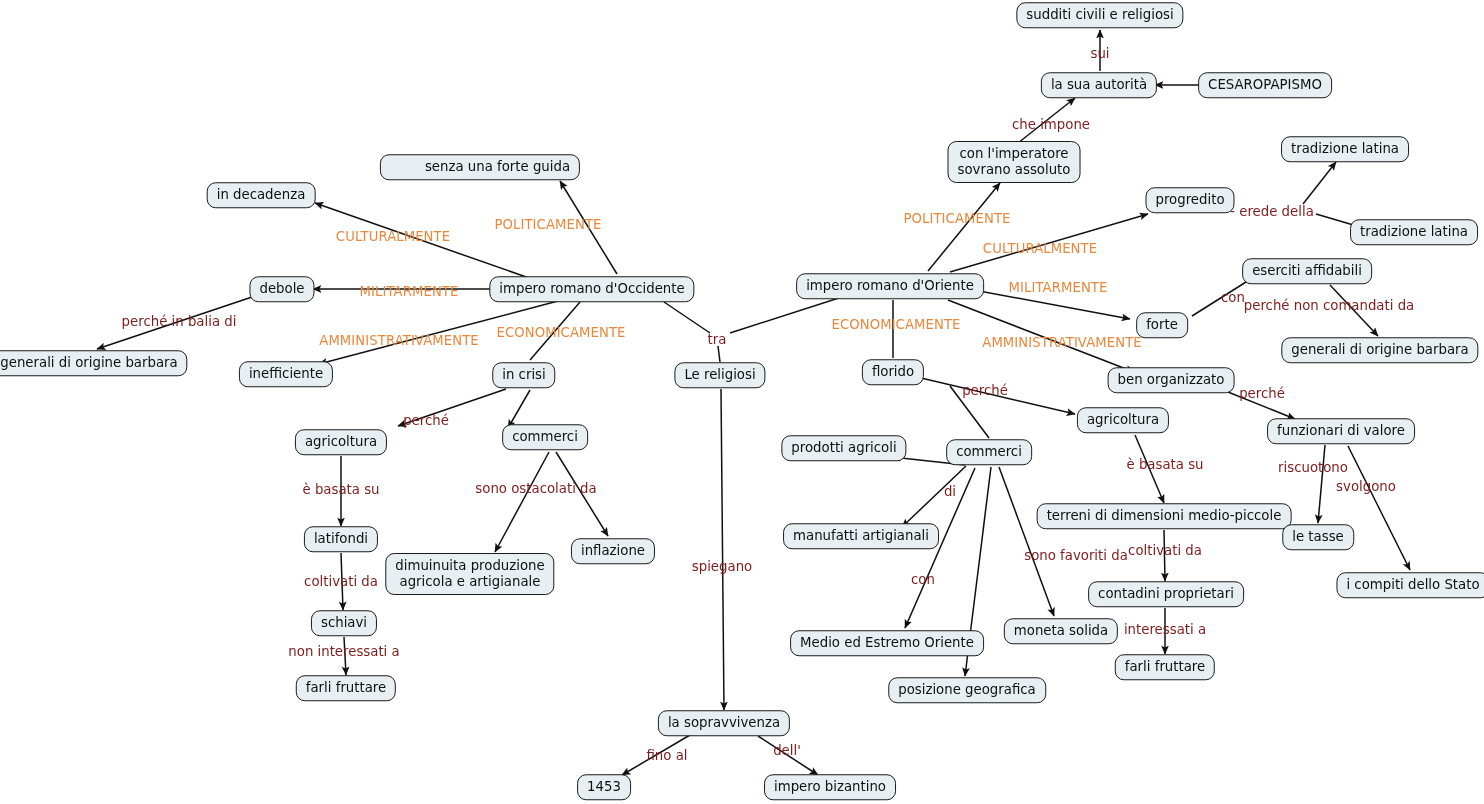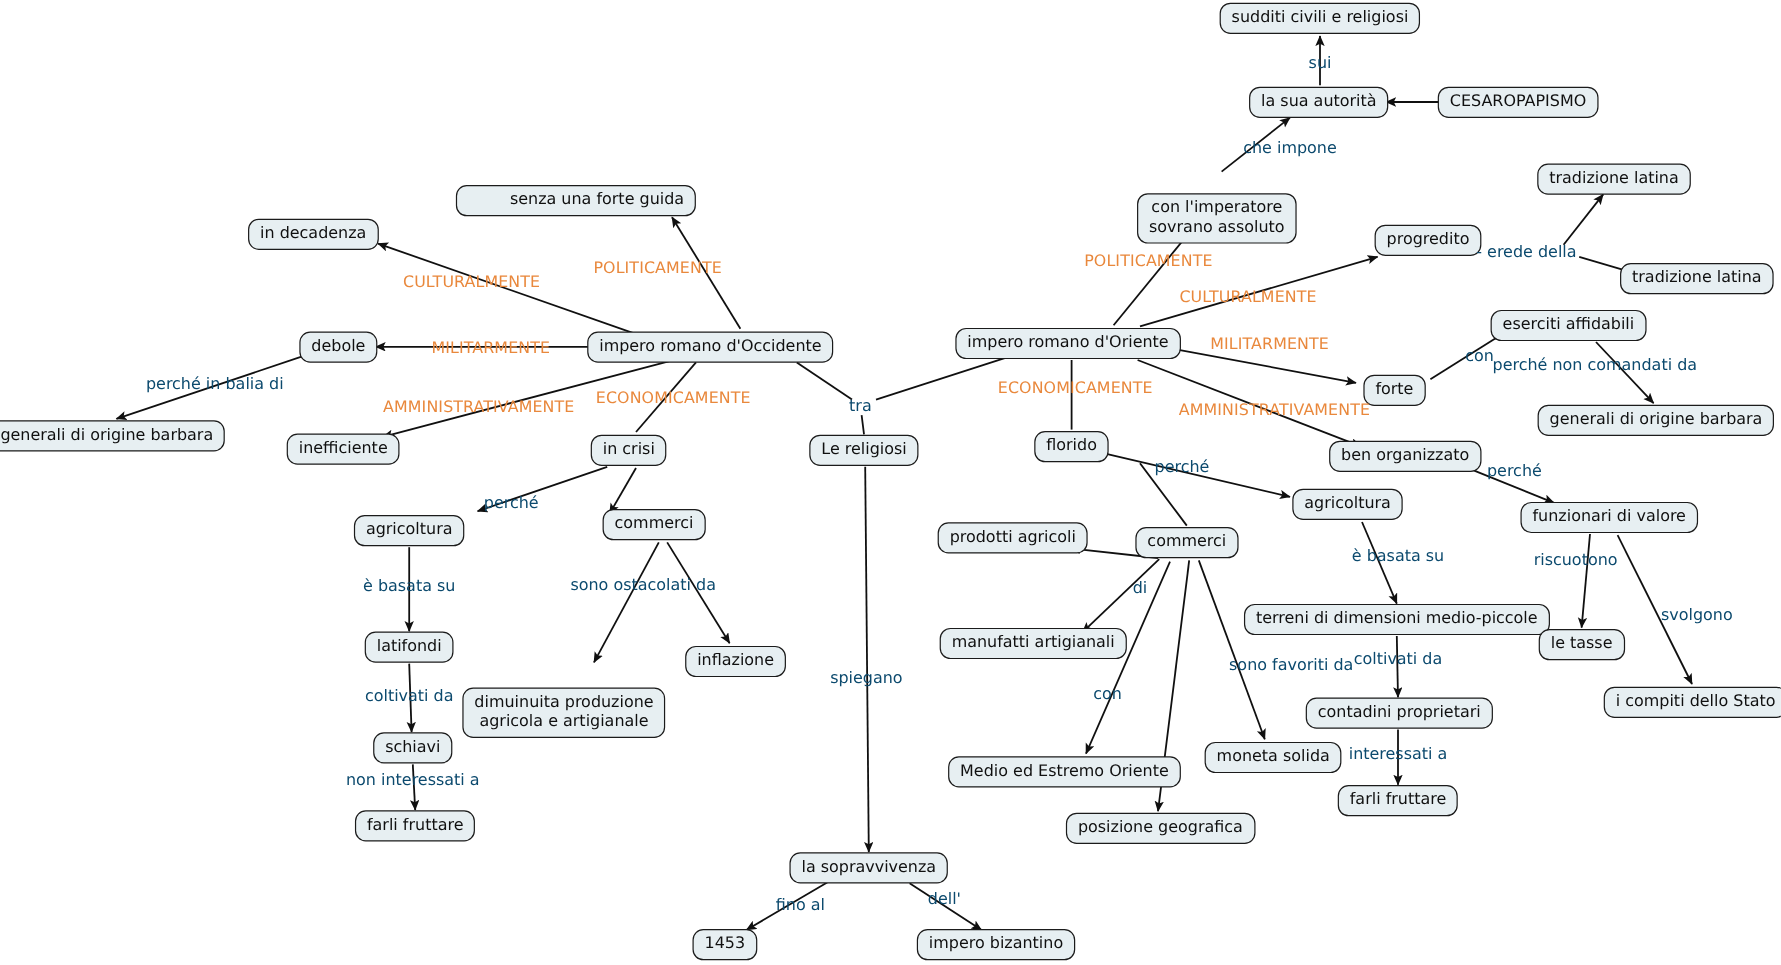--- a/index.html
+++ b/index.html
@@ -17,25 +17,25 @@
     border-radius:9px;
     color:#101010;
     font-size:13.3px;
     line-height:15.5px;
     padding:4px 9px;
     white-space:pre;
     text-align:center;
     box-sizing:border-box;
     transform:translate(-50%,-50%);
   }
-  .node.two-line{line-height:16px;margin-top:20px;}
+  .node.two-line{line-height:16px;}
   .lbl{
     position:absolute;
     font-size:13.3px;
-    color:#0c4a6e;
+    color:#7f1d1d;
     white-space:nowrap;
     transform:translate(-50%,-50%);
     background:transparent;
   }
   .lbl.orange{color:#e9883c;font-size:13.2px;letter-spacing:.1px;}
 </style>
 </head>
 <body>
 
 <div id="canvas">
@@ -135,21 +135,21 @@
       <div class="node" style="left: 1061px; top: 631px;">moneta solida</div>
       <div class="node" style="left: 1165px; top: 667px;">farli fruttare</div>
       <div class="node" style="left: 346px; top: 688px;">farli fruttare</div>
       <div class="node" style="left: 967px; top: 690px;">posizione geografica</div>
       <div class="node" style="left: 724px; top: 723px;">la sopravvivenza</div>
       <div class="node" style="left: 604px; top: 787px;">1453</div>
       <div class="node" style="left: 830px; top: 787px;">impero bizantino</div>
     </div>
   <div id="label-layer">
       <div class="lbl" style="left: 1100px; top: 53px;">sui</div>
-      <div class="lbl" style="left: 1051px; top: 124px; margin-left: 24px;">che impone</div>
+      <div class="lbl" style="left: 1051px; top: 124px;">che impone</div>
       <div class="lbl orange" style="left: 957px; top: 218px;">POLITICAMENTE</div>
       <div class="lbl orange" style="left: 1040px; top: 248px;">CULTURALMENTE</div>
       <div class="lbl orange" style="left: 1058px; top: 287px;">MILITARMENTE</div>
       <div class="lbl orange" style="left: 896px; top: 324px;">ECONOMICAMENTE</div>
       <div class="lbl orange" style="left: 1062px; top: 342px;">AMMINISTRATIVAMENTE</div>
       <div class="lbl" style="left: 1272px; top: 211px;">- erede della</div>
       <div class="lbl" style="left: 1233px; top: 297px;">con</div>
       <div class="lbl" style="left: 1329px; top: 305px;">perché non comandati da</div>
       <div class="lbl orange" style="left: 548px; top: 224px;">POLITICAMENTE</div>
       <div class="lbl orange" style="left: 393px; top: 236px;">CULTURALMENTE</div>
@@ -159,21 +159,21 @@
       <div class="lbl" style="left: 179px; top: 321px;">perché in balia di</div>
       <div class="lbl" style="left: 717px; top: 339px;">tra</div>
       <div class="lbl" style="left: 426px; top: 420px;">perché</div>
       <div class="lbl" style="left: 985px; top: 390px;">perché</div>
       <div class="lbl" style="left: 1262px; top: 393px;">perché</div>
       <div class="lbl" style="left: 341px; top: 489px;">è basata su</div>
       <div class="lbl" style="left: 536px; top: 488px;">sono ostacolati da</div>
       <div class="lbl" style="left: 950px; top: 491px;">di</div>
       <div class="lbl" style="left: 1165px; top: 464px;">è basata su</div>
       <div class="lbl" style="left: 1313px; top: 467px;">riscuotono</div>
-      <div class="lbl" style="left: 1366px; top: 513px; margin-left: 48px;">svolgono</div>
+      <div class="lbl" style="left: 1366px; top: 486px;">svolgono</div>
       <div class="lbl" style="left: 341px; top: 581px;">coltivati da</div>
       <div class="lbl" style="left: 1165px; top: 550px;">coltivati da</div>
       <div class="lbl" style="left: 1076px; top: 555px;">sono favoriti da</div>
       <div class="lbl" style="left: 923px; top: 579px;">con</div>
       <div class="lbl" style="left: 722px; top: 566px;">spiegano</div>
       <div class="lbl" style="left: 1165px; top: 629px;">interessati a</div>
       <div class="lbl" style="left: 344px; top: 651px;">non interessati a</div>
       <div class="lbl" style="left: 667px; top: 755px;">fino al</div>
       <div class="lbl" style="left: 787px; top: 750px;">dell'</div>
     </div>

